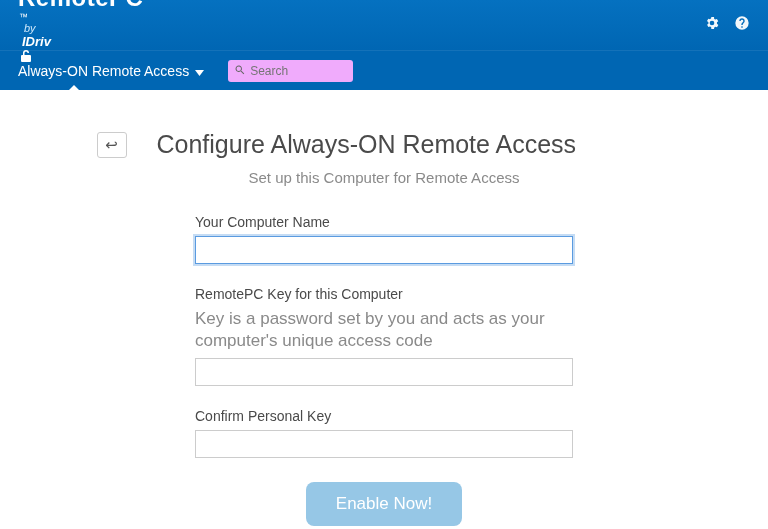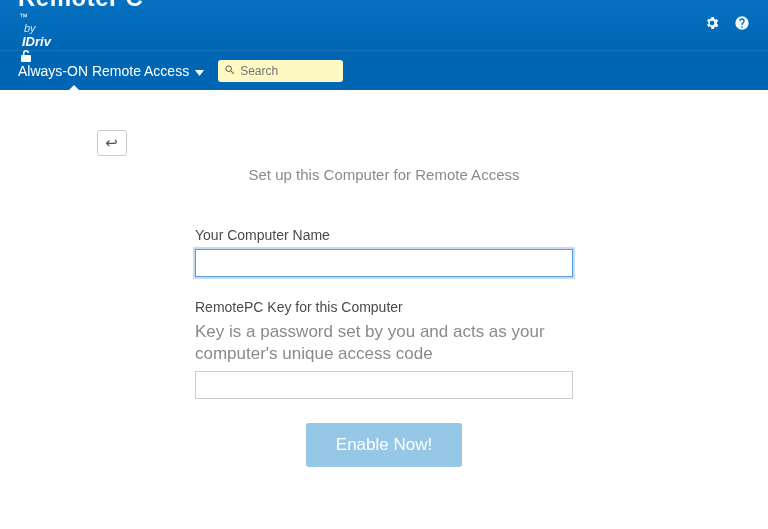--- a/index.html
+++ b/index.html
@@ -6,40 +6,40 @@
   body { font-family: Arial, Helvetica, sans-serif; background: #fff; width: 768px; height: 529px; overflow: hidden; }
   .header { background: #0066b3; background: linear-gradient(#0571c0, #0066b3); height: 50px; display: flex; align-items: center; justify-content: space-between; padding: 0 18px; }
   .logo-area { display: flex; align-items: flex-start; color: #fff; flex-direction: column; }
   .logo-main { font-size: 24px; font-weight: bold; letter-spacing: 0.5px; }
   .logo-tm { font-size: 9px; vertical-align: super; margin-left: 1px; }
   .logo-by { font-size: 11px; margin-left: 6px; color: #cfe8fb; font-style: italic; }
   .logo-idrive { font-size: 13px; font-weight: bold; font-style: italic; margin-left: 4px; color: #fff; }
   .logo-lock { display: inline-block; margin-left: 2px; vertical-align: 1px; }
   .header-icons { display: flex; align-items: center; gap: 14px; }
   .gear, .help { width: 16px; height: 16px; fill: #fff; cursor: pointer; opacity: 0.95; }
-  .subheader { background: #0066b3; height: 40px; display: flex; align-items: center; padding: 0 18px; gap: 14px; border-top: 1px solid rgba(255,255,255,0.08); }
+  .subheader { background: #0066b3; height: 40px; display: flex; align-items: center; padding: 0 18px; gap: 24px; border-top: 1px solid rgba(255,255,255,0.08); }
   .nav-item { color: #fff; font-size: 14px; display: flex; align-items: center; cursor: pointer; position: relative; }
   .nav-item .caret { margin-left: 6px; }
   .nav-item::after { content: ""; position: absolute; bottom: -12px; left: 50px; border: 6px solid transparent; border-bottom-color: #fff; }
-  .search-wrap { background: #fef9c3; border-radius: 3px; height: 22px; width: 125px; display: flex; align-items: center; padding: 0 6px; }
+  .search-wrap { background: #f0abfc; border-radius: 3px; height: 22px; width: 125px; display: flex; align-items: center; padding: 0 6px; }
   .search-wrap svg { width: 12px; height: 12px; fill: #666; margin-right: 4px; }
   .search-wrap input { border: none; outline: none; font-size: 12px; width: 90px; color: #333; background: transparent; }
   .content { padding: 40px 0 0 0; display: flex; flex-direction: column; align-items: center; }
   .title-row { display: flex; align-items: center; width: 575px; margin: 0 auto; }
   .back-btn { width: 30px; height: 26px; border: 1px solid #ccc; border-radius: 3px; display: flex; align-items: center; justify-content: center; cursor: pointer; background: #fff; font-size: 15px; color: #555; margin-right: 30px; }
   .page-title { font-size: 25px; color: #4a4a4a; font-weight: 300; }
   .subtitle { font-size: 15px; color: #8a8a8a; margin-top: 10px; text-align: center; }
-  .form { width: 378px; margin: 44px auto 0; }
+  .form { width: 378px; margin: 28px auto 0; }
   .field-group { margin-bottom: 22px; }
   .label { font-size: 14px; color: #4a4a4a; display: block; margin-bottom: 6px; }
   .hint { font-size: 17px; color: #8a8a8a; display: block; margin-bottom: 6px; line-height: 1.3; }
   .text-input { width: 100%; height: 28px; border: 1px solid #ccc; padding: 0 6px; font-size: 13px; outline: none; }
   .text-input.focused { border: 1px solid #5a9be0; box-shadow: 0 0 0 2px rgba(90,155,224,0.35); }
   .submit-row { display: flex; justify-content: center; margin-top: 24px; }
-  .enable-btn { background: #96c7e6; color: #fff; border: none; font-size: 17px; padding: 12px 30px; border-radius: 3px; cursor: pointer; font-weight: 500; }
+  .enable-btn { background: #96c7e6; color: #fff; border: none; font-size: 17px; padding: 12px 30px; border-radius: 8px; cursor: pointer; font-weight: 500; }
 </style>
 </head>
 <body>
 
 <div class="header">
   <div class="logo-area">
     <span class="logo-main">RemotePC</span>
     <span class="logo-tm">™</span>
     <span class="logo-by">by</span>
     <span class="logo-idrive">IDriv</span>
@@ -78,30 +78,35 @@
           <path d="M15.5 14h-.8l-.3-.3a6.5 6.5 0 1 0-.7.7l.3.3v.8l5 5 1.5-1.5zm-6 0A4.5 4.5 0 1 1 14 9.5 4.5 4.5 0 0 1 9.5 14z"></path>
         </svg>
     </span>
     <input type="text" placeholder="Search" style="">
   </div>
 </div>
 
 <div class="content">
   <div class="title-row">
     <div class="back-btn">↩</div>
+    <h1 class="page-title">Configure Always-ON Remote Access</h1>
   </div>
   <div class="subtitle">Set up this Computer for Remote Access</div>
 
   <div class="form">
     <div class="field-group">
       <label class="label">Your Computer Name</label>
       <input class="text-input focused" type="text" value="" style="">
     </div>
     <div class="field-group">
       <label class="label">RemotePC Key for this Computer</label>
       <span class="hint">Key is a password set by you and acts as your computer's unique access code</span>
       <input class="text-input" type="password" value="" style="">
     </div>
+    <div class="field-group">
+      <label class="label">Confirm Personal Key</label>
+      <input class="text-input" type="password" value="" style="">
+    </div>
     <div class="submit-row">
       <button class="enable-btn">Enable Now!</button>
     </div>
   </div>
 </div>
 
 </body></html>

